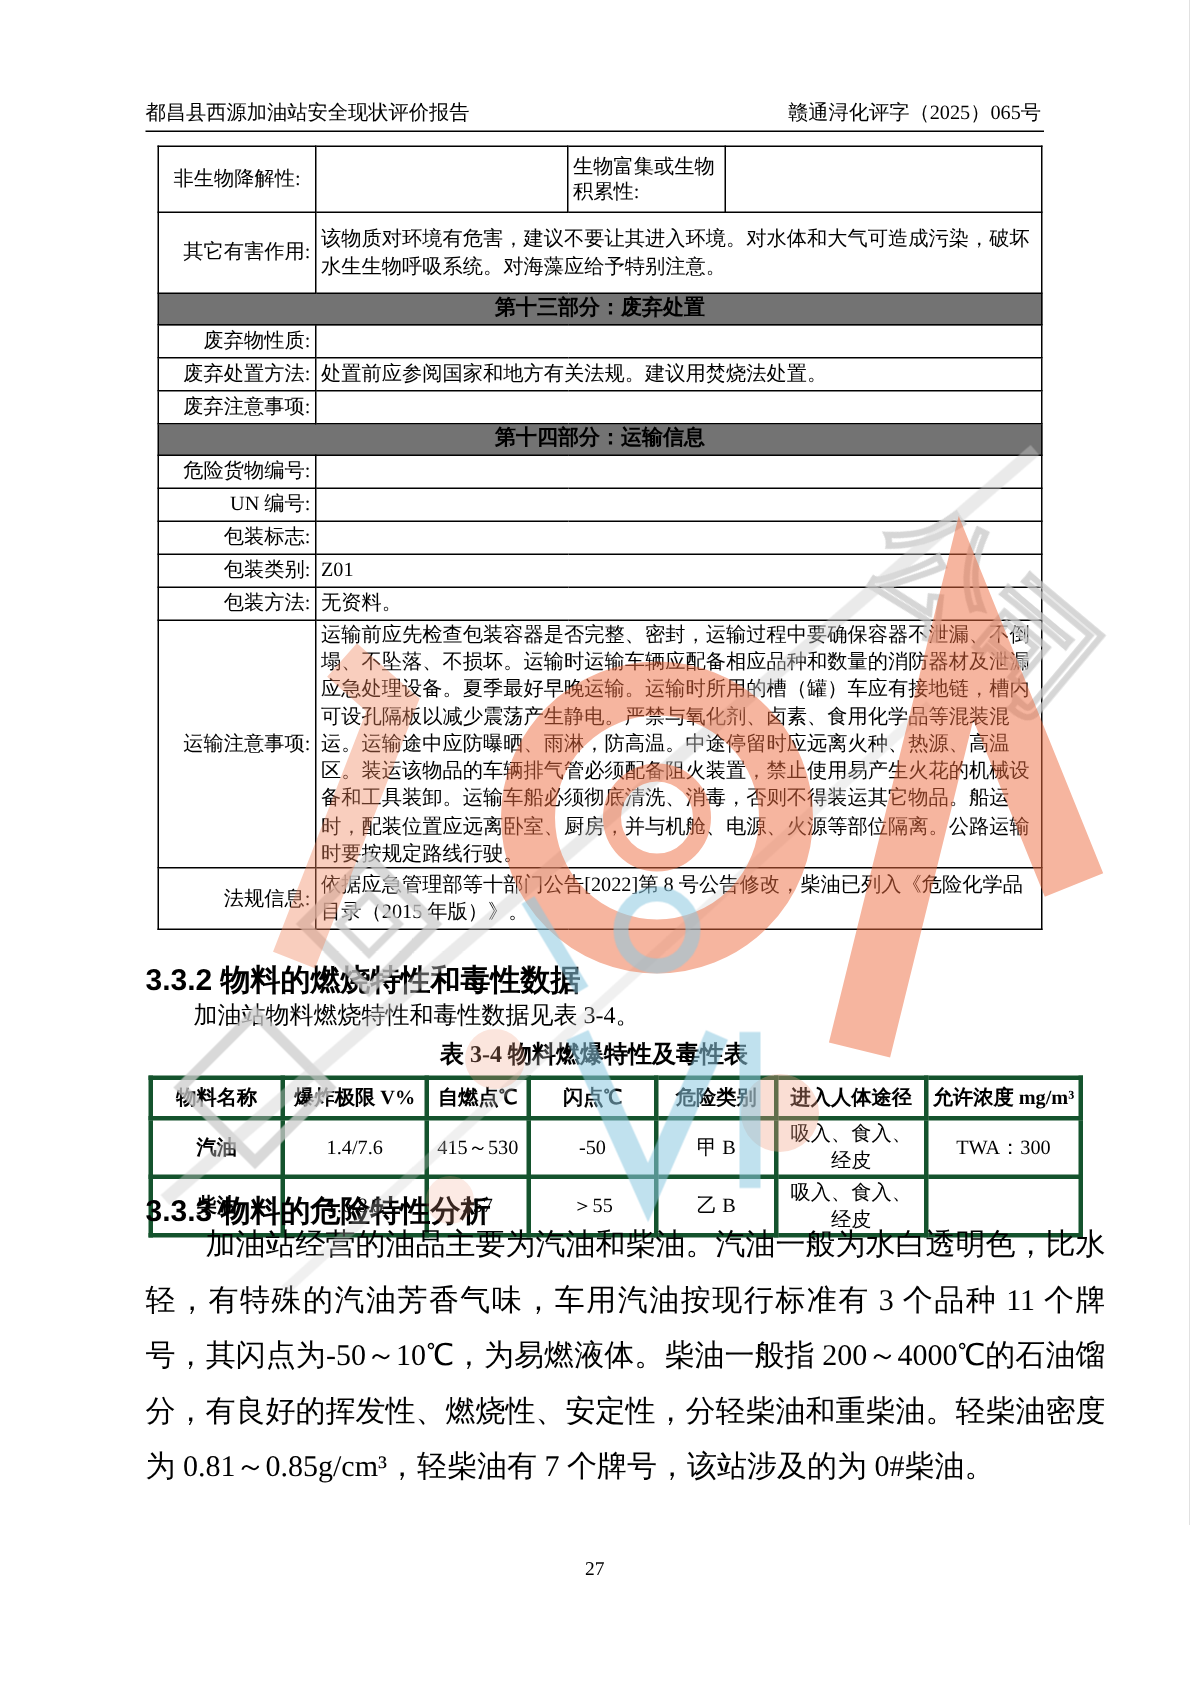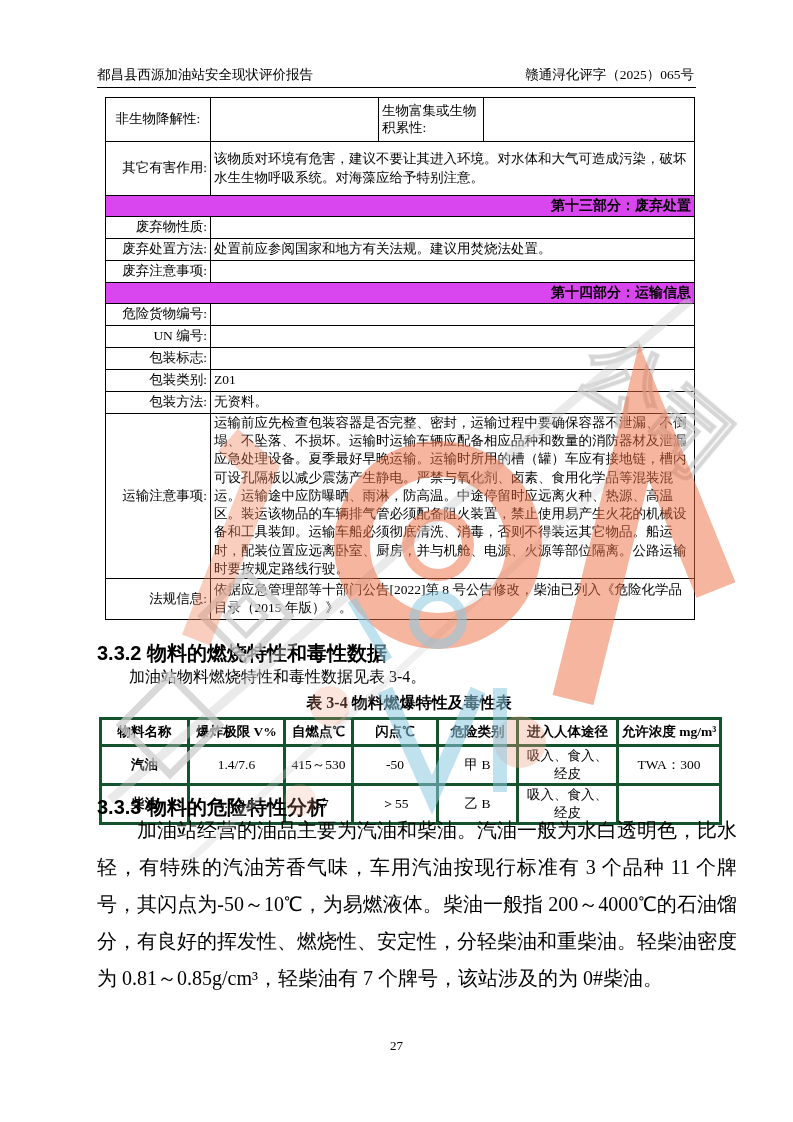--- a/index.html
+++ b/index.html
@@ -17,31 +17,31 @@
   
   table.msds{
     position:absolute; left:105px; top:97px; width:589px;
     border-collapse:collapse; table-layout:fixed; font-size:13.5px;
   }
   table.msds td{border:1px solid #000; padding:0 3px; vertical-align:middle; line-height:1.35;}
   table.msds td.lbl{text-align:right; padding-right:3px;}
   table.msds td.lbl-c{text-align:center;}
   table.msds td.lbl-l{text-align:left; line-height:1.25;}
   table.msds td.val{text-align:left;}
-  table.msds td.sec{text-align:right; font-weight:bold; background:#d946ef; font-size:14px;}
+  table.msds td.sec{text-align:center; font-weight:bold; background:#737373; font-size:14px;}
   tr.r-bio{height:44px;} tr.r-harm{height:54px;} tr.r-sec{height:21px;}
   tr.r-std{height:22px;} tr.r-trans{height:155px;} tr.r-law{height:41px;}
   td.justify{text-align:justify; line-height:21.5px;}
 
   
   .h-num{position:absolute; left:97px; font-size:20px; font-weight:bold;
          font-family:"Liberation Sans", sans-serif;}
   .h332{top:640px;} .h333{top:794px;}
   .p332{position:absolute; left:97px; top:667px; width:640px; font-size:16px; text-indent:2em;}
-  .tbl-title{position:absolute; left:97px; top:693px; width:624px; text-align:center;
+  .tbl-title{position:absolute; left:84px; top:693px; width:624px; text-align:center;
              font-size:16px; font-weight:bold;}
 
   
   table.fuel{
     position:absolute; left:99px; top:717px; width:620px;
     border-collapse:collapse; table-layout:fixed; font-size:13.5px;
   }
   table.fuel td,table.fuel th{border:3px solid #14532d; padding:0 2px; text-align:center; vertical-align:middle;}
   table.fuel th{font-weight:bold; height:24px;}
   table.fuel td{height:22px;}

